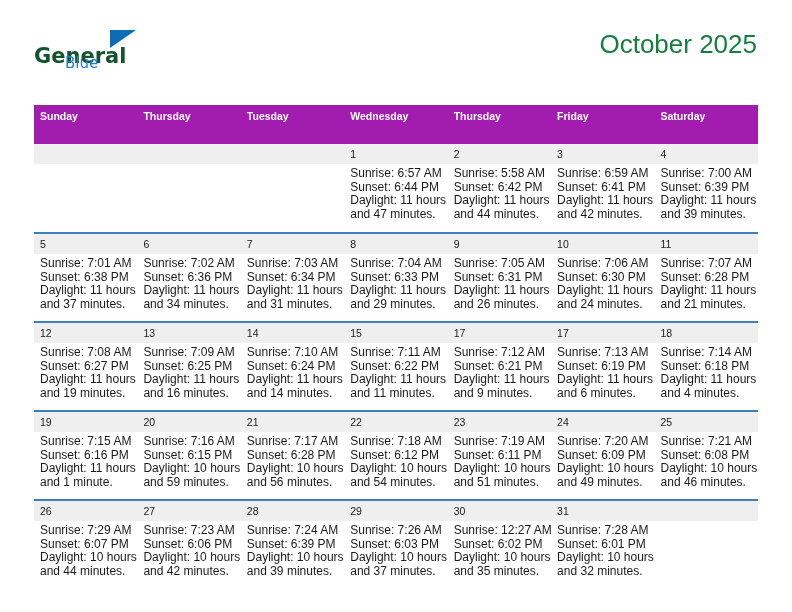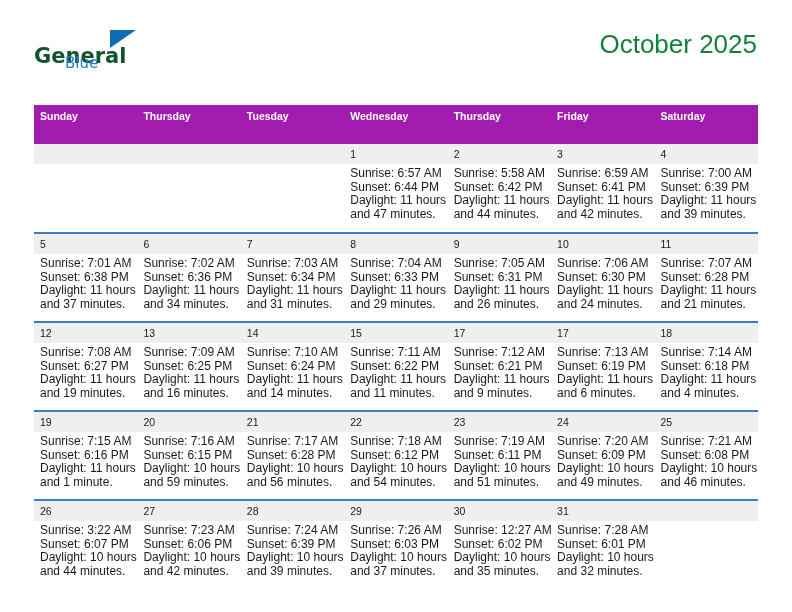--- a/index.html
+++ b/index.html
@@ -420,21 +420,21 @@
               <div>Sunset: 6:08 PM</div>
               <div>Daylight: 10 hours</div>
               <div>and 46 minutes.</div>
             </div>
           </td>
         </tr>
         <tr class="week-row">
           <td>
             <span class="daynum">26</span>
             <div class="cellinfo">
-              <div>Sunrise: 3:22 AM</div>
+              <div>Sunrise: 7:29 AM</div>
               <div>Sunset: 6:07 PM</div>
               <div>Daylight: 10 hours</div>
               <div>and 44 minutes.</div>
             </div>
           </td>
           <td>
             <span class="daynum">27</span>
             <div class="cellinfo">
               <div>Sunrise: 7:23 AM</div>
               <div>Sunset: 6:06 PM</div>

